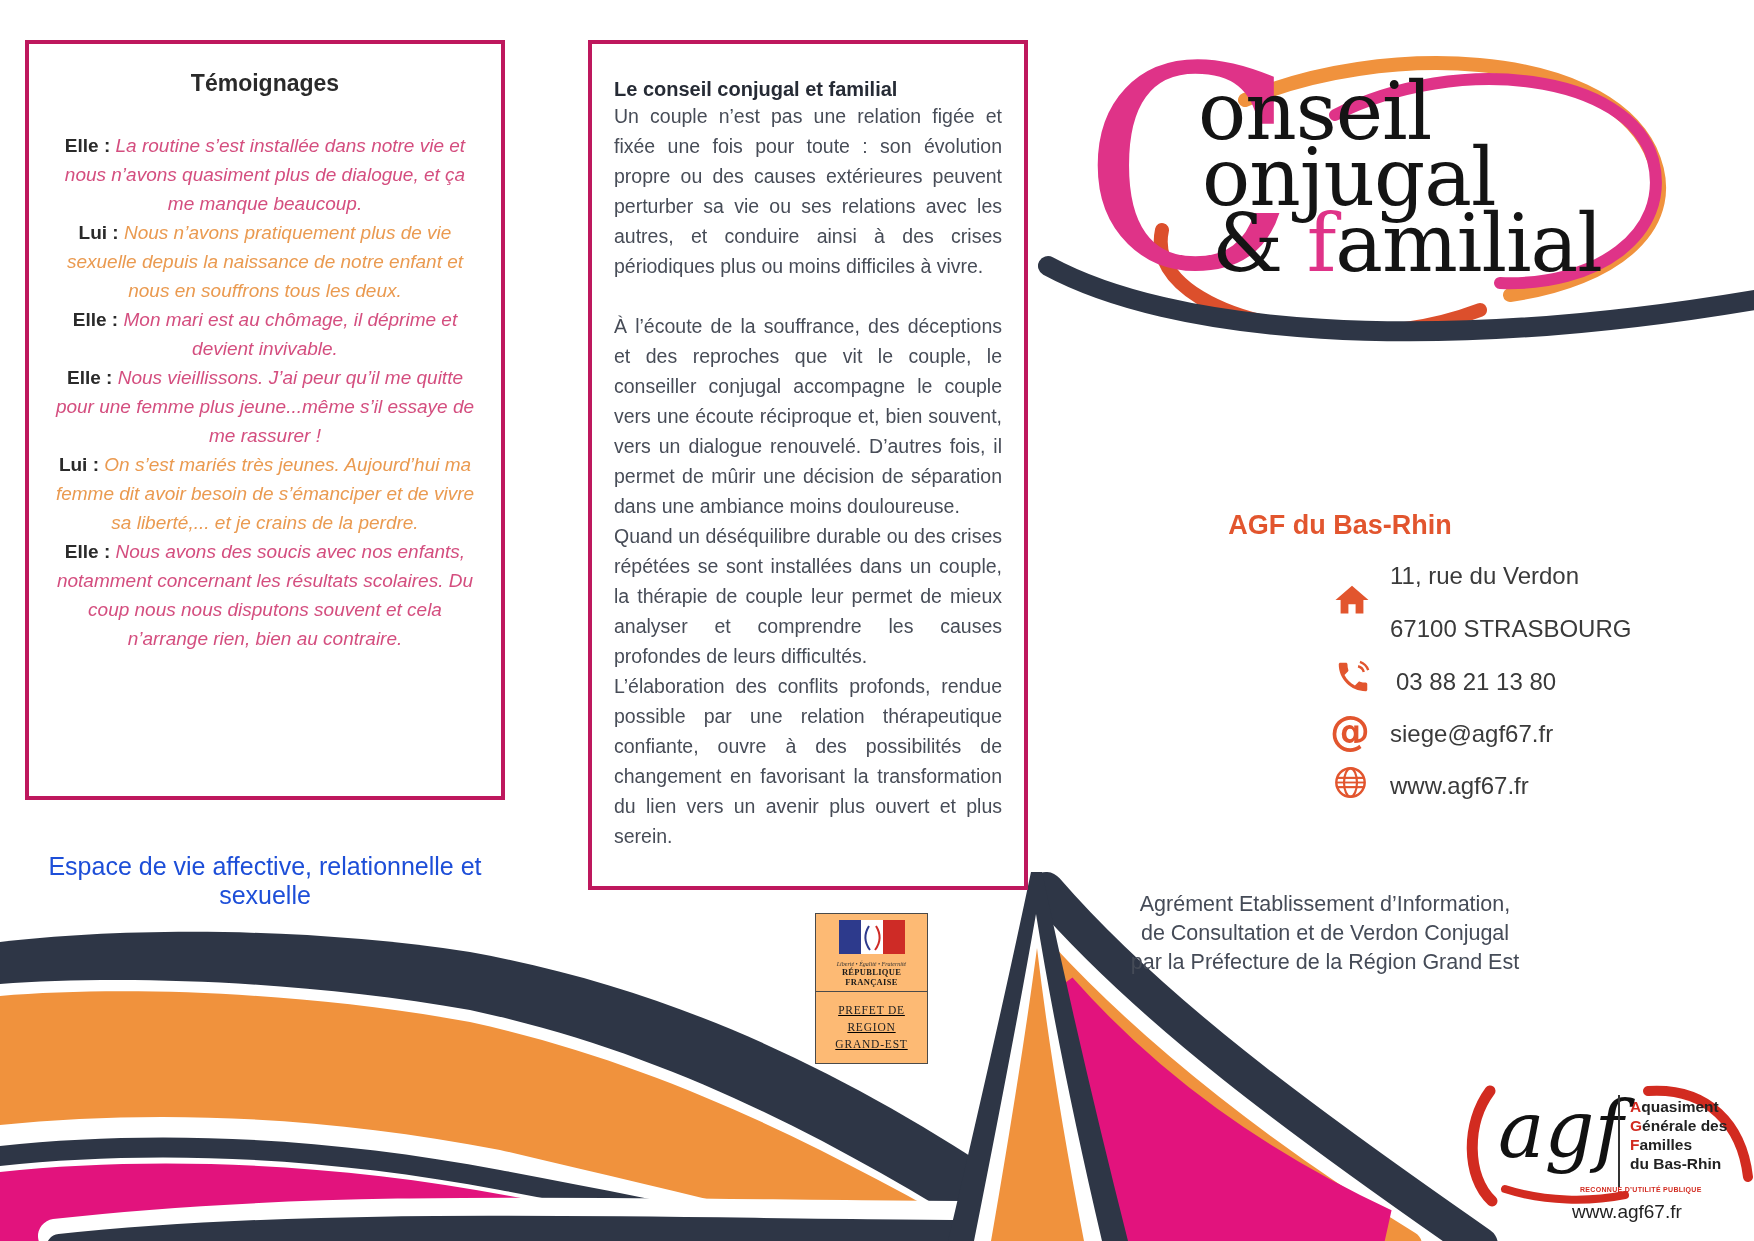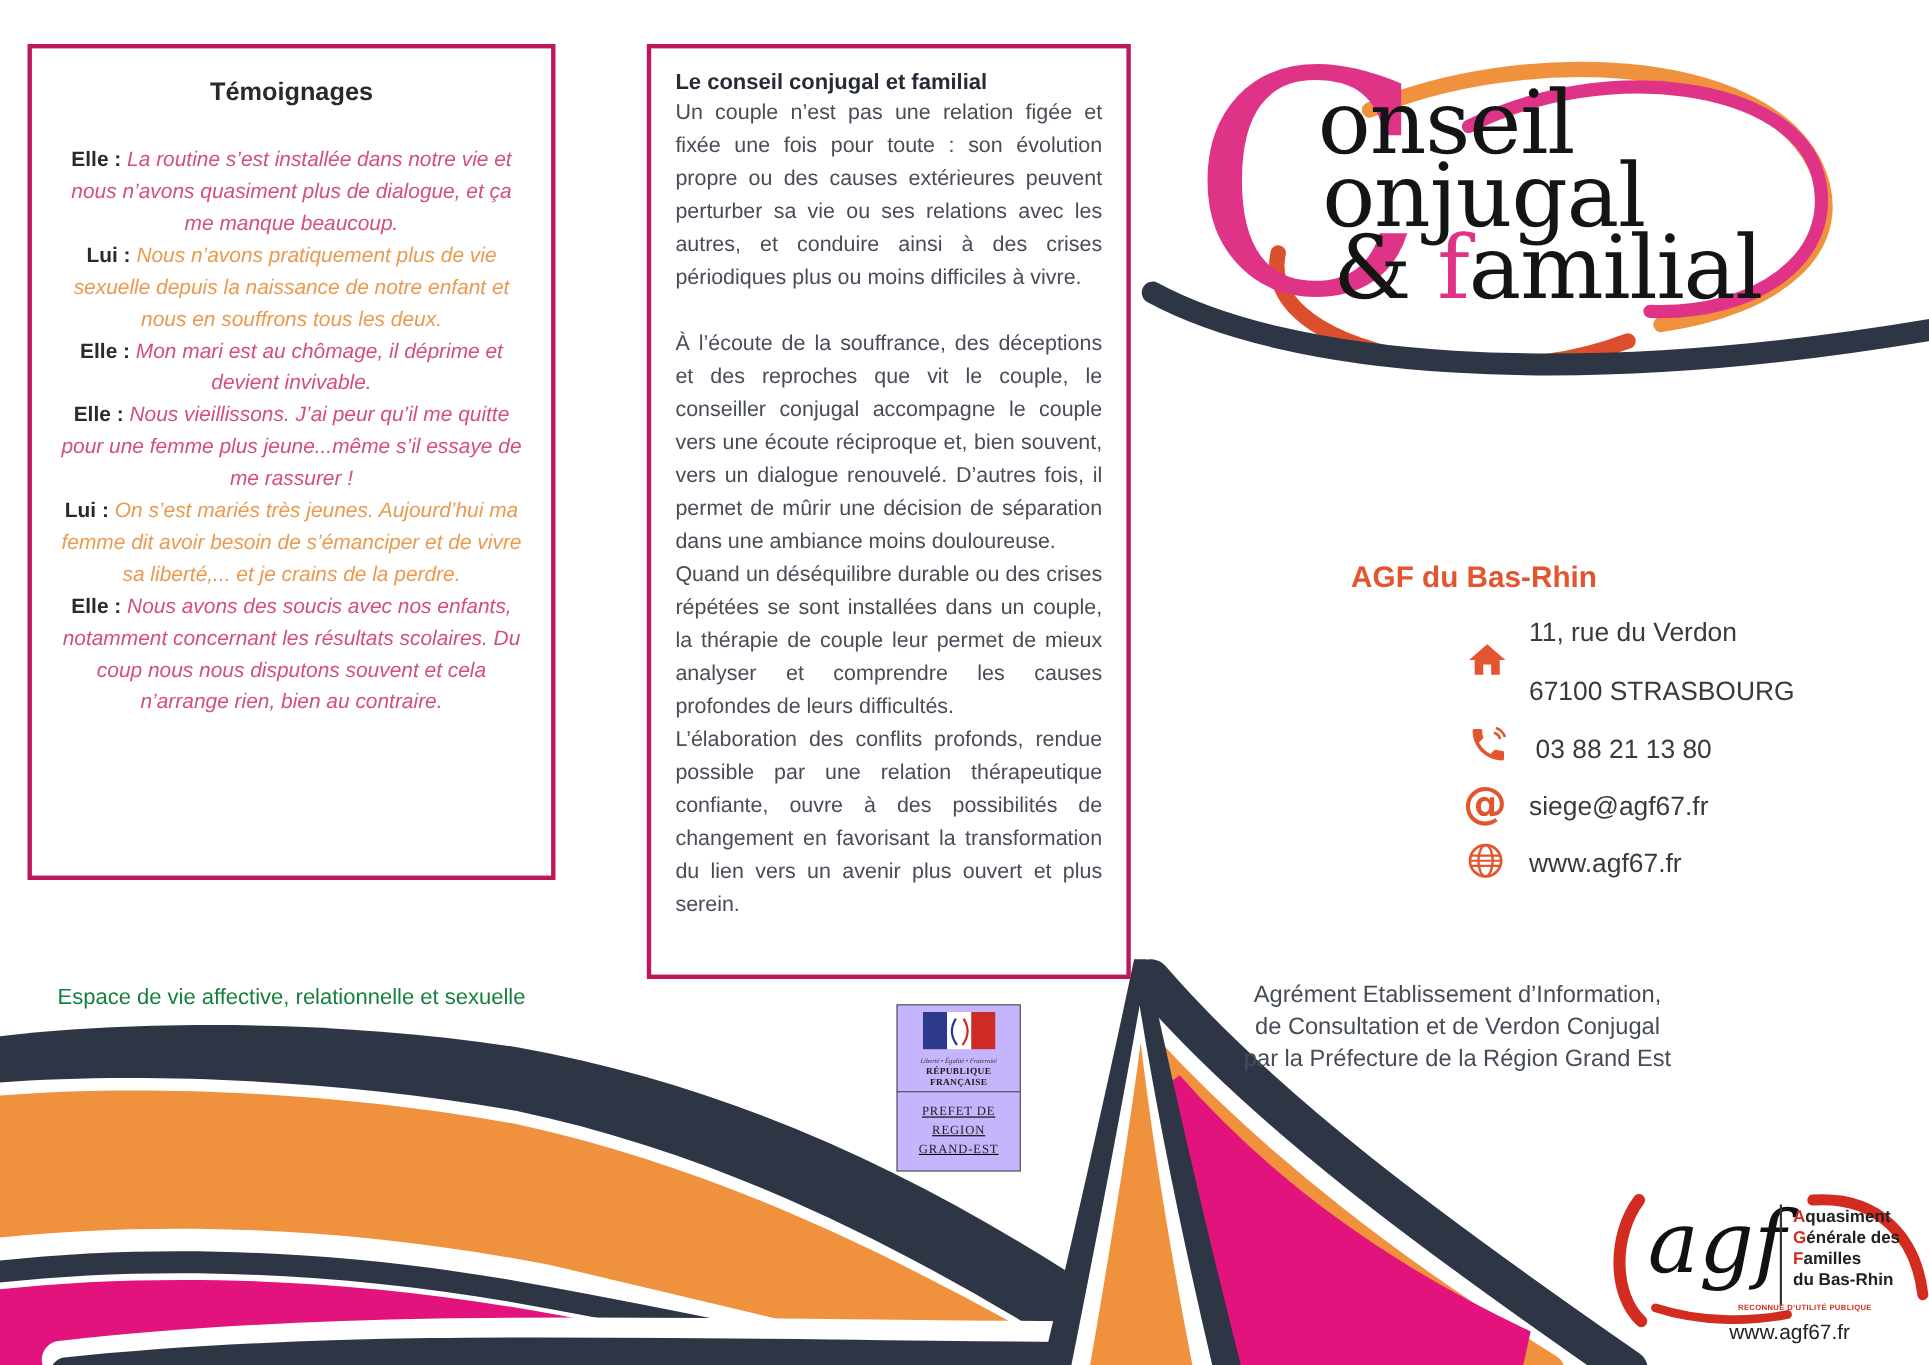--- a/index.html
+++ b/index.html
@@ -11,31 +11,31 @@
   .layer{position:absolute;z-index:1;}
 
   
   .panel{border:4px solid #be185d;background:transparent;box-sizing:border-box;}
   .left-box{left:25px;top:40px;width:480px;height:760px;padding:18px 22px;}
   .left-title{text-align:center;font-weight:bold;font-size:23px;color:#2a2a2a;margin:8px 0 34px 0;}
   .testimonial{font-size:19px;line-height:29px;text-align:center;margin:0;font-style:italic;}
   .testimonial b{font-style:normal;color:#2a2a2a;}
   .t-pink{color:#D44E7F;}
   .t-orange{color:#EA9A50;}
-  .caption{left:25px;top:896px;width:480px;text-align:center;font-size:20px;color:#15803d;}
+  .caption{left:25px;top:852px;width:480px;text-align:center;font-size:25px;color:#1d4ed8;}
 
   
   .mid-box{left:588px;top:40px;width:440px;height:850px;padding:16px 22px;color:#474c57;}
   .mid-box h3{font-size:20px;color:#262b35;margin:12px 0 0 0;}
   .mid-box p{font-size:19.5px;line-height:30px;text-align:justify;margin:0 0 0 0;}
   .mid-box p.spacer{margin-top:30px;}
 
   
   .prefet{left:815px;top:913px;width:113px;}
-  .pf-box{border:1.5px solid #4a4a4a;background:#c4b5fd;box-sizing:border-box;text-align:center;}
+  .pf-box{border:1.5px solid #4a4a4a;background:#fdba74;box-sizing:border-box;text-align:center;}
   .pf-top{padding:6px 2px 4px 2px;}
   .pf-motto{font-family:"Liberation Serif",serif;font-style:italic;font-size:6px;color:#333;margin-top:3px;}
   .pf-rep{font-family:"Liberation Serif",serif;font-weight:bold;font-size:8.5px;color:#1a1a1a;letter-spacing:.3px;}
   .pf-bottom{margin-top:-1.5px;padding:10px 2px;text-decoration:underline;}
   .pf-prefet{font-family:"Liberation Serif",serif;font-size:11.5px;color:#222;letter-spacing:.8px;line-height:17px;}
 
   
   .logo-c{left:1082px;top:30px;font-family:"DejaVu Serif",serif;font-size:280px;line-height:1;color:#DF3388;}
   .logo-w{font-family:"DejaVu Serif",serif;color:#141414;font-size:80px;line-height:1;letter-spacing:-1px;}
   .logo-w1{left:1198px;top:72px;}
@@ -114,21 +114,21 @@
   <p class="testimonial t-pink"><b>Elle :</b> <span>La routine s’est installée dans notre vie et nous n’avons quasiment plus de dialogue, et ça me manque beaucoup.</span></p>
   <p class="testimonial t-orange"><b>Lui :</b> <span>Nous n’avons pratiquement plus de vie sexuelle depuis la naissance de notre enfant et nous en souffrons tous les deux.</span></p>
   <p class="testimonial t-pink"><b>Elle :</b> <span>Mon mari est au chômage, il déprime et devient invivable.</span></p>
   <p class="testimonial t-pink"><b>Elle :</b> <span>Nous vieillissons. J’ai peur qu’il me quitte pour une femme plus jeune...même s’il essaye de me rassurer !</span></p>
   <p class="testimonial t-orange"><b>Lui :</b> <span>On s’est mariés très jeunes. Aujourd’hui ma femme dit avoir besoin de s’émanciper et de vivre sa liberté,... et je crains de la perdre.</span></p>
   <p class="testimonial t-pink"><b>Elle :</b> <span>Nous avons des soucis avec nos enfants, notamment concernant les résultats scolaires. Du coup nous nous disputons souvent et cela n’arrange rien, bien au contraire.</span></p>
 </div>
 <div class="layer caption">Espace de vie affective, relationnelle et sexuelle</div>
 
 <div class="layer panel mid-box">
-  <h3 style="margin-top:4px;">Le conseil conjugal et familial</h3>
+  <h3 style="margin-top:18px;">Le conseil conjugal et familial</h3>
   <p>Un couple n’est pas une relation figée et fixée une fois pour toute : son évolution propre ou des causes extérieures peuvent perturber sa vie ou ses relations avec les autres, et conduire ainsi à des crises périodiques plus ou moins difficiles à vivre.</p>
   <p class="spacer">À l’écoute de la souffrance, des déceptions et des reproches que vit le couple, le conseiller conjugal accompagne le couple vers une écoute réciproque et, bien souvent, vers un dialogue renouvelé. D’autres fois, il permet de mûrir une décision de séparation dans une ambiance moins douloureuse.</p>
   <p>Quand un déséquilibre durable ou des crises répétées se sont installées dans un couple, la thérapie de couple leur permet de mieux analyser et comprendre les causes profondes de leurs difficultés.</p>
   <p>L’élaboration des conflits profonds, rendue possible par une relation thérapeutique confiante, ouvre à des possibilités de changement en favorisant la transformation du lien vers un avenir plus ouvert et plus serein.</p>
 </div>
 
 <div class="layer prefet">
   <div class="pf-box pf-top">
     <svg width="66" height="34" viewBox="0 0 66 34">
       <rect x="0" y="0" width="22" height="34" fill="#2D3A8C"></rect>

